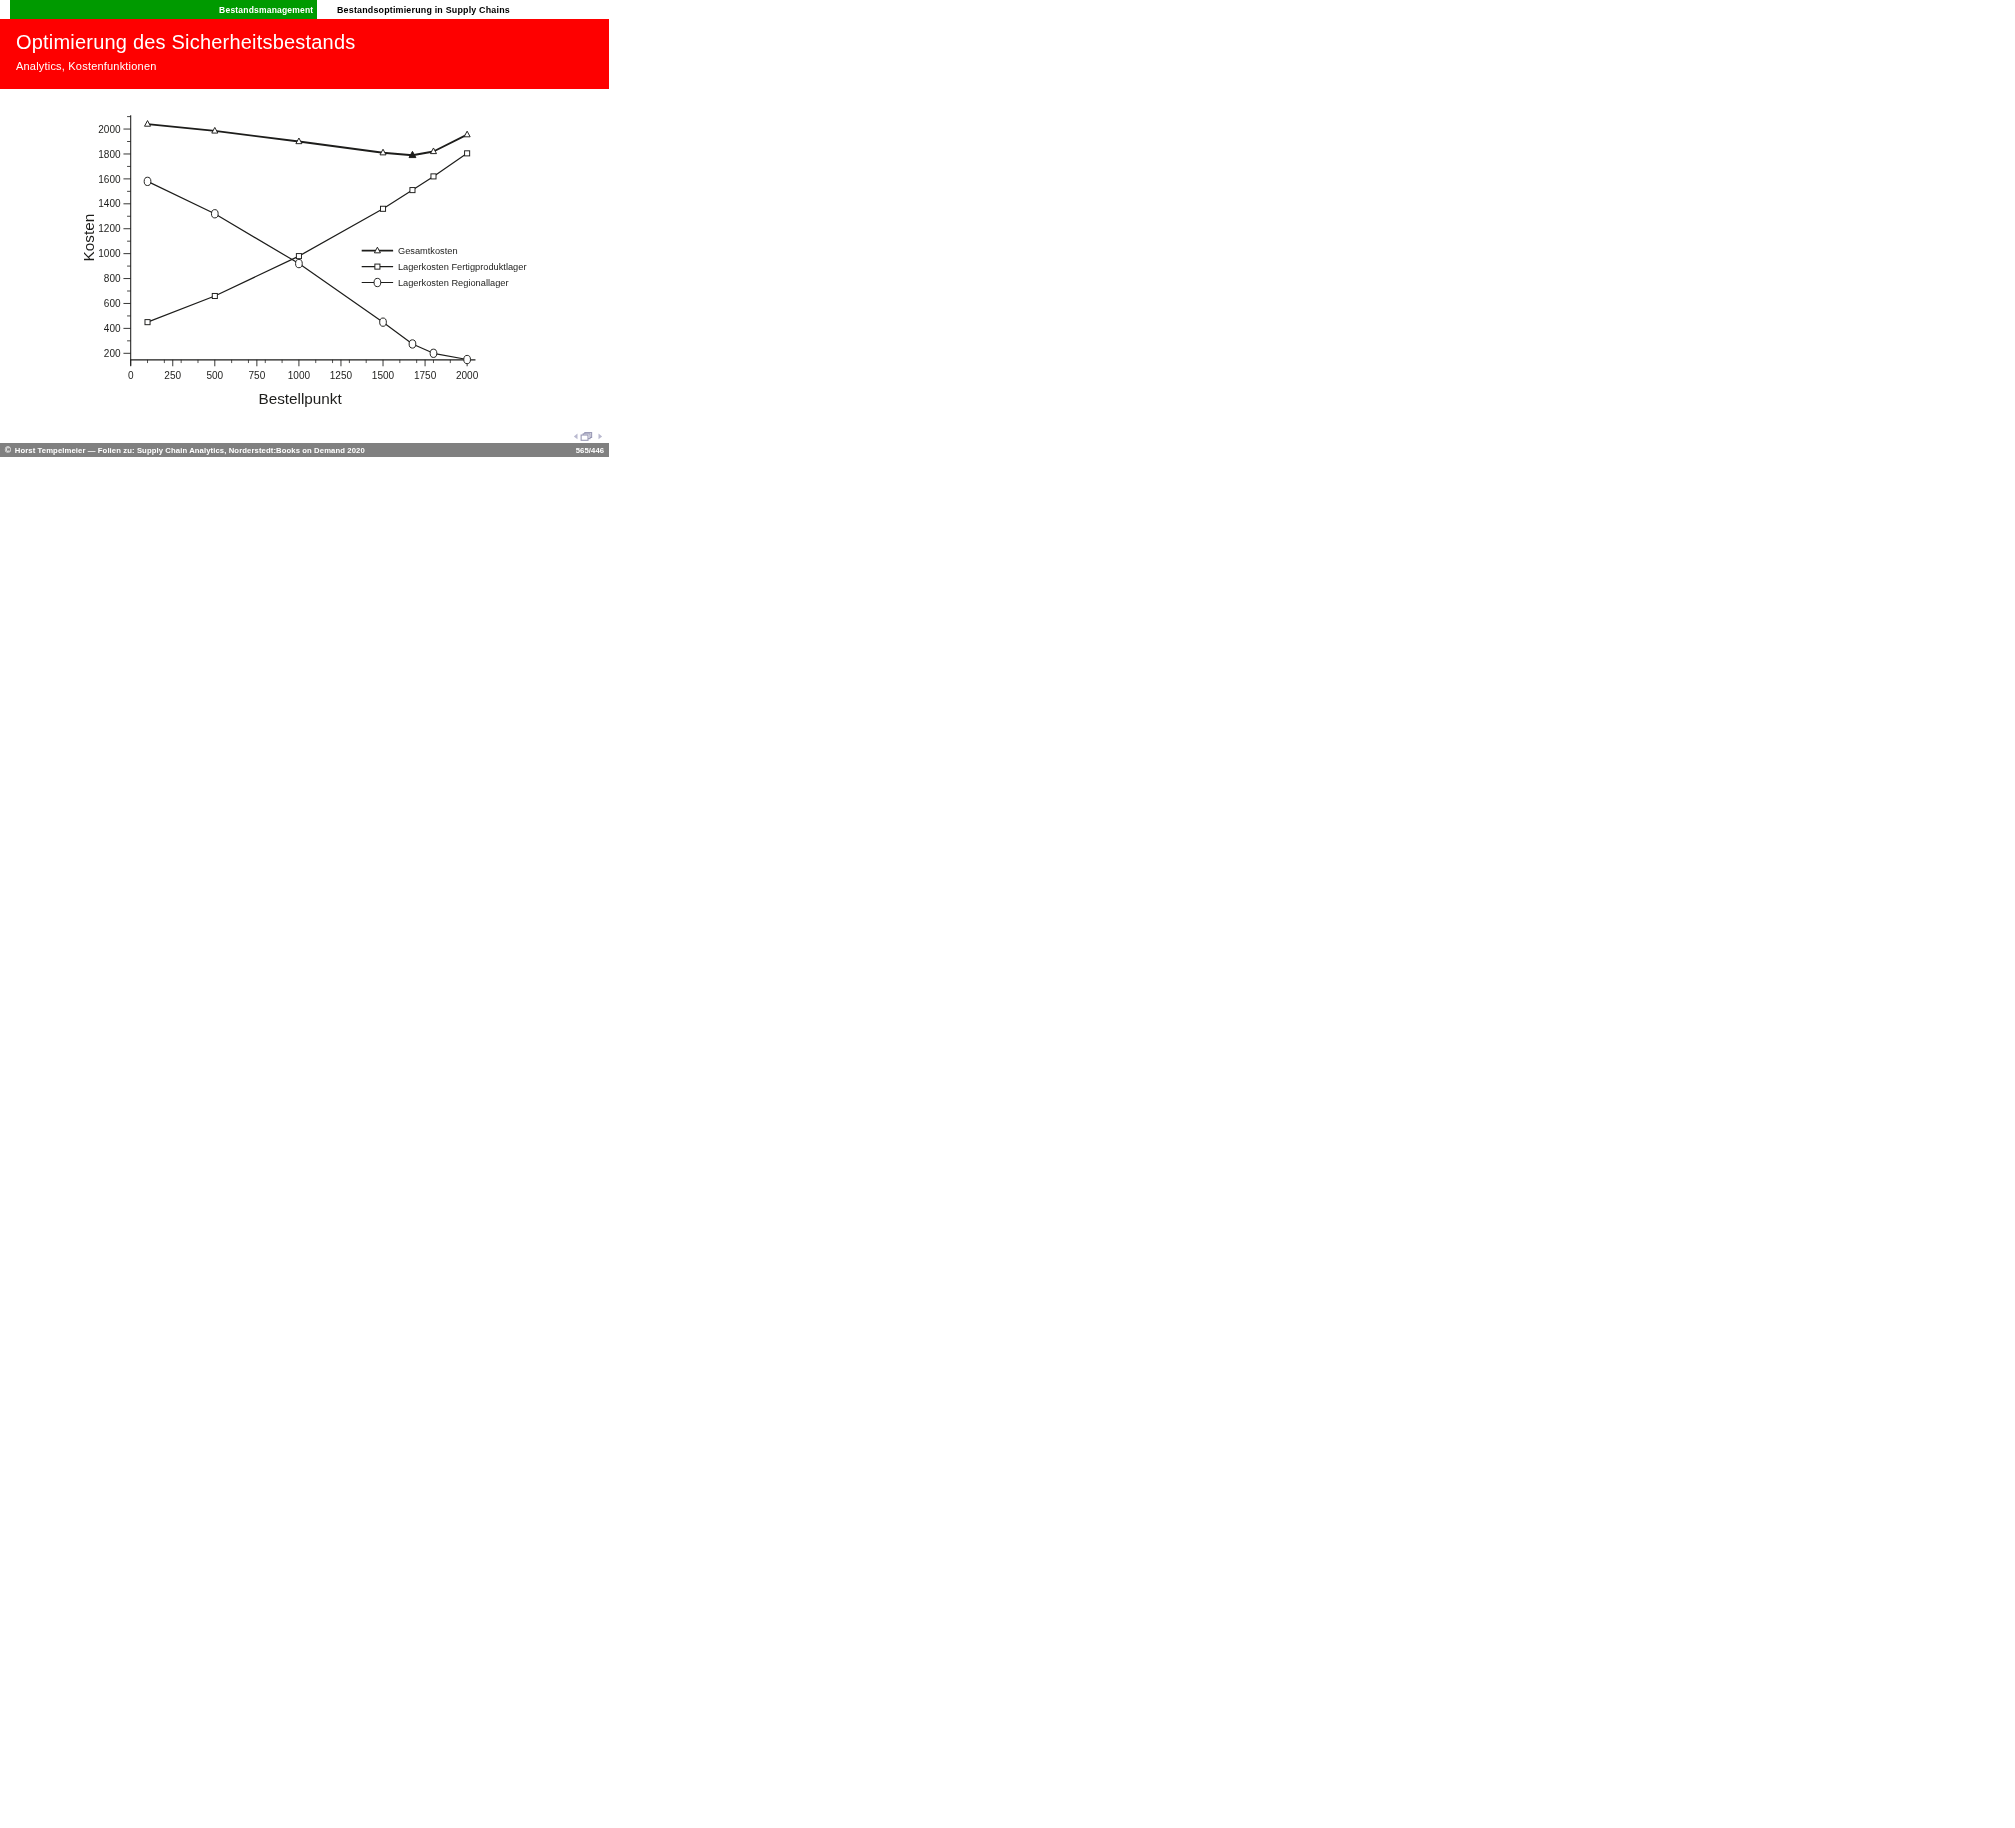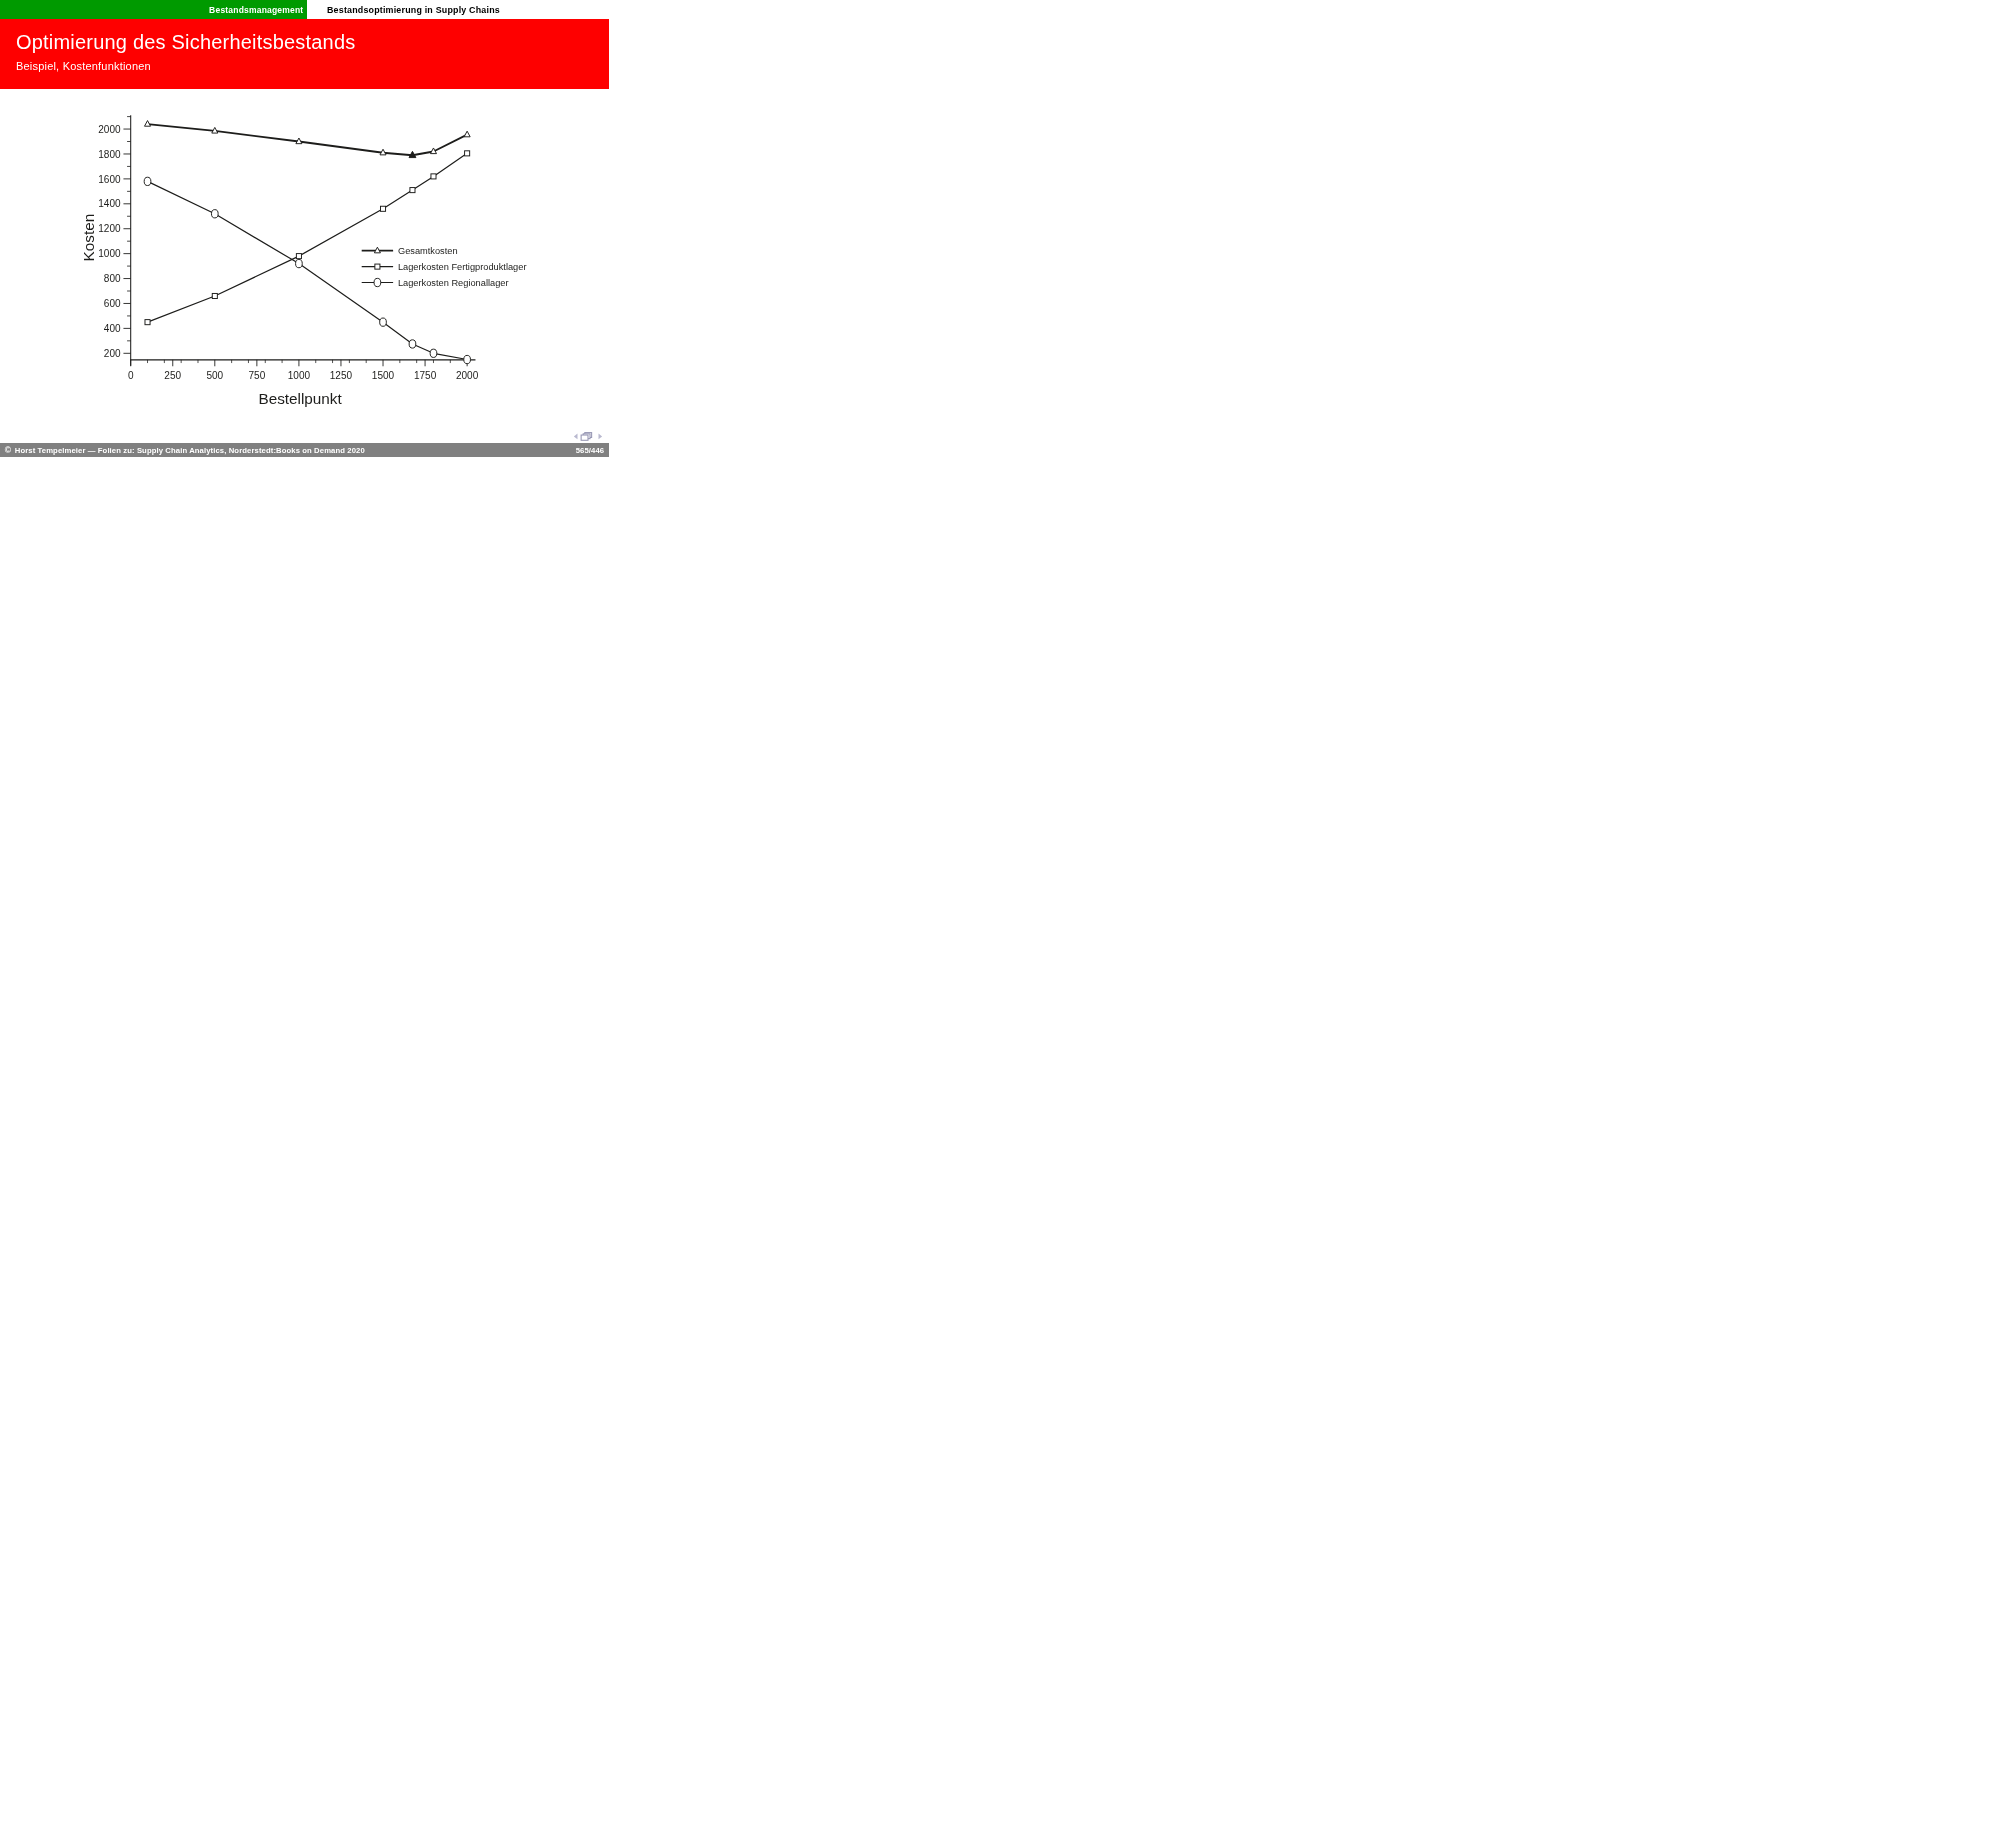--- a/index.html
+++ b/index.html
@@ -6,21 +6,21 @@
   body{
     width:609px;height:457px;position:relative;overflow:hidden;
     background:#ffffff;font-family:"Liberation Sans",sans-serif;
   }
   
   .topbar{display:flex;height:19px;width:609px;}
   .topbar-green{
     width:307px;background:#009a00;color:#ffffff;
     display:flex;align-items:center;justify-content:flex-end;
     padding-right:3.6px;box-sizing:border-box;
-    font-weight:bold;font-size:8.5px;letter-spacing:0.2px;
+    font-weight:bold;font-size:8.5px;letter-spacing:0.2px;margin-left:10px;
   }
   .topbar-white{
     flex:1;background:#ffffff;color:#000000;
     display:flex;align-items:center;padding-left:20px;
     font-weight:bold;font-size:8.9px;letter-spacing:0.2px;
   }
   
   .header{
     height:70px;width:609px;background:#fe0000;color:#ffffff;
     box-sizing:border-box;padding:13.3px 0 0 16px;
@@ -48,21 +48,21 @@
   <div class="topbar-green">
     <span>Bestandsmanagement</span>
   </div>
   <div class="topbar-white">
     <span>Bestandsoptimierung in Supply Chains</span>
   </div>
 </div>
 
 <div class="header">
   <div class="title">Optimierung des Sicherheitsbestands</div>
-  <div class="subtitle">Beispiel, Kostenfunktionen</div>
+  <div class="subtitle">Analytics, Kostenfunktionen</div>
 </div>
 
 <svg id="chart-svg" width="609" height="354" viewBox="0 0 1512 878">
     <line x1="324.5" y1="64.977" x2="324.5" y2="686.9473200000001" stroke="#1d1d1b" stroke-width="2.6"></line>
     <line x1="323.2" y1="671.9473200000001" x2="1180.4652" y2="671.9473200000001" stroke="#1d1d1b" stroke-width="2.8"></line>
     <line x1="324.5" y1="655.74" x2="306.5" y2="655.74" stroke="#1d1d1b" stroke-width="2.2"></line>
     <text x="299.5" y="664.74" font-size="25" fill="#1d1d1b" text-anchor="end" font-family="&quot;Liberation Sans&quot;, sans-serif">200</text>
     <line x1="324.5" y1="593.8800000000001" x2="306.5" y2="593.8800000000001" stroke="#1d1d1b" stroke-width="2.2"></line>
     <text x="299.5" y="602.8800000000001" font-size="25" fill="#1d1d1b" text-anchor="end" font-family="&quot;Liberation Sans&quot;, sans-serif">400</text>
     <line x1="324.5" y1="532.02" x2="306.5" y2="532.02" stroke="#1d1d1b" stroke-width="2.2"></line>

